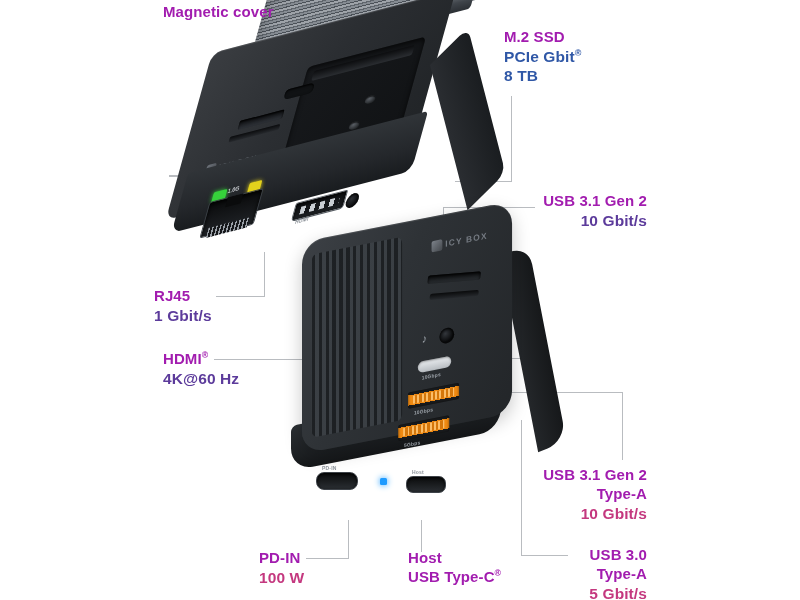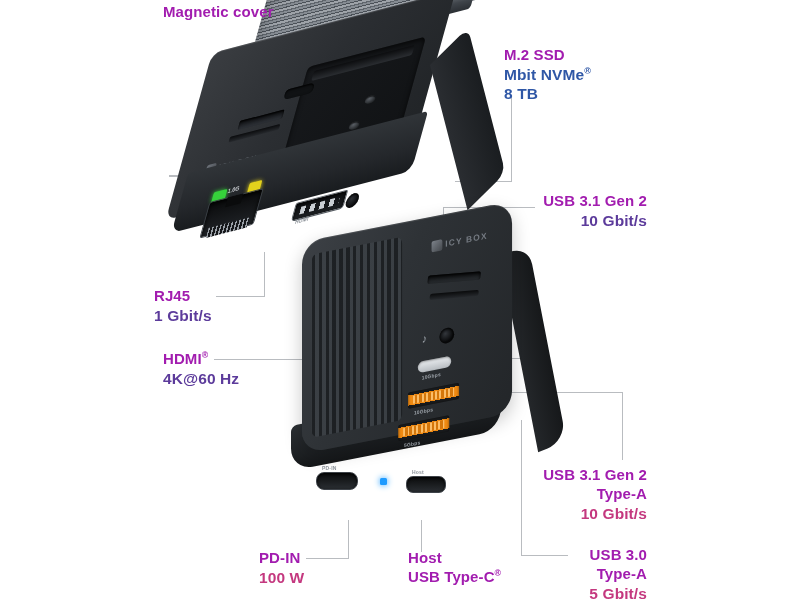--- a/index.html
+++ b/index.html
@@ -371,23 +371,23 @@
     <div class="bluled"></div>
     <div class="hostc"></div>
     <div class="edgelbl" style="left:124px;top:233px;">Host</div>
   </div>
 
   <div class="callout left" style="left:163px;top:3px;">
     <div class="t">Magnetic cover</div>
   </div>
 
 
-  <div class="callout left" style="left:504px;top:46px;">
+  <div class="callout left" style="left:504px;top:28px;">
     <div class="t">M.2 SSD</div>
-    <div class="s c-blue"><span>Mbit NVMe</span><sup>®</sup></div>
+    <div class="s c-blue"><span>PCIe Gbit</span><sup>®</sup></div>
     <div class="s c-blue">8 TB</div>
   </div>
 
   <div class="callout right" style="left:470px;top:192px;width:177px;">
     <div class="t">USB 3.1 Gen 2</div>
     <div class="s c-purple">10 Gbit/s</div>
   </div>
 
   <div class="callout left" style="left:154px;top:287px;">
     <div class="t">RJ45</div>

